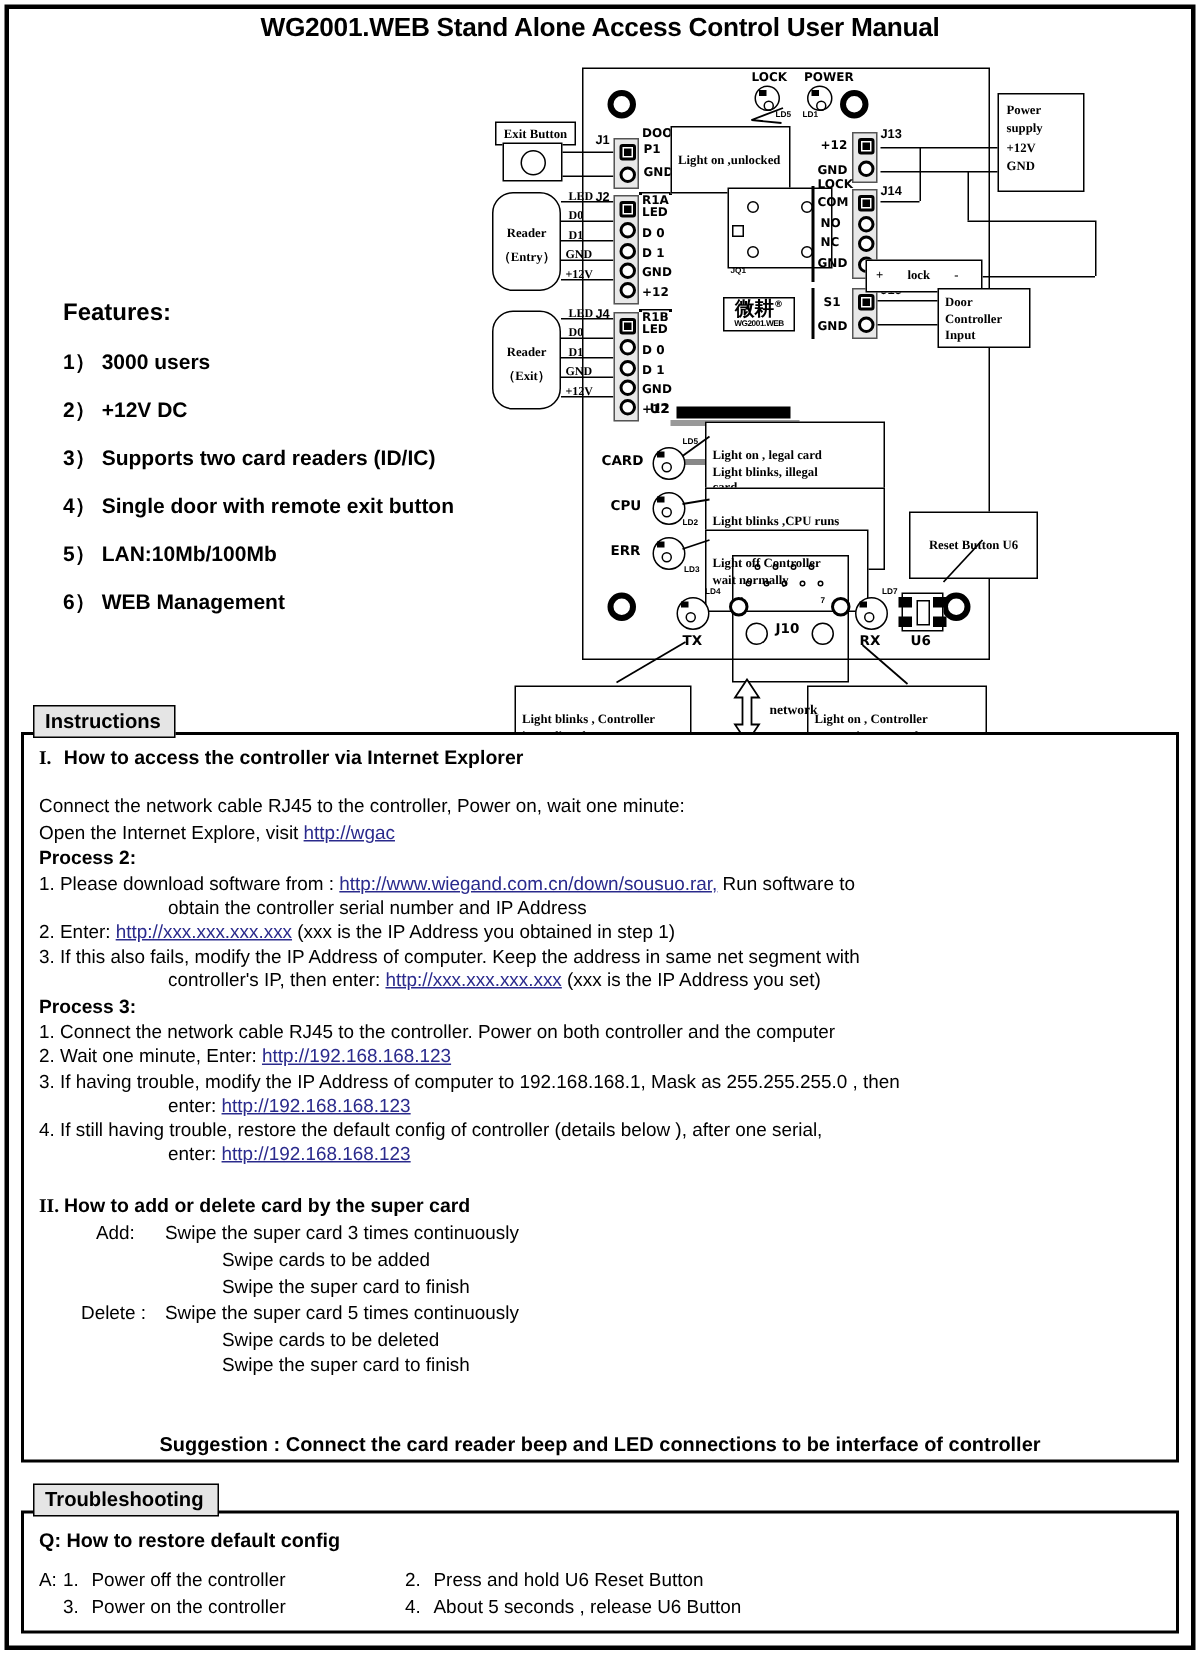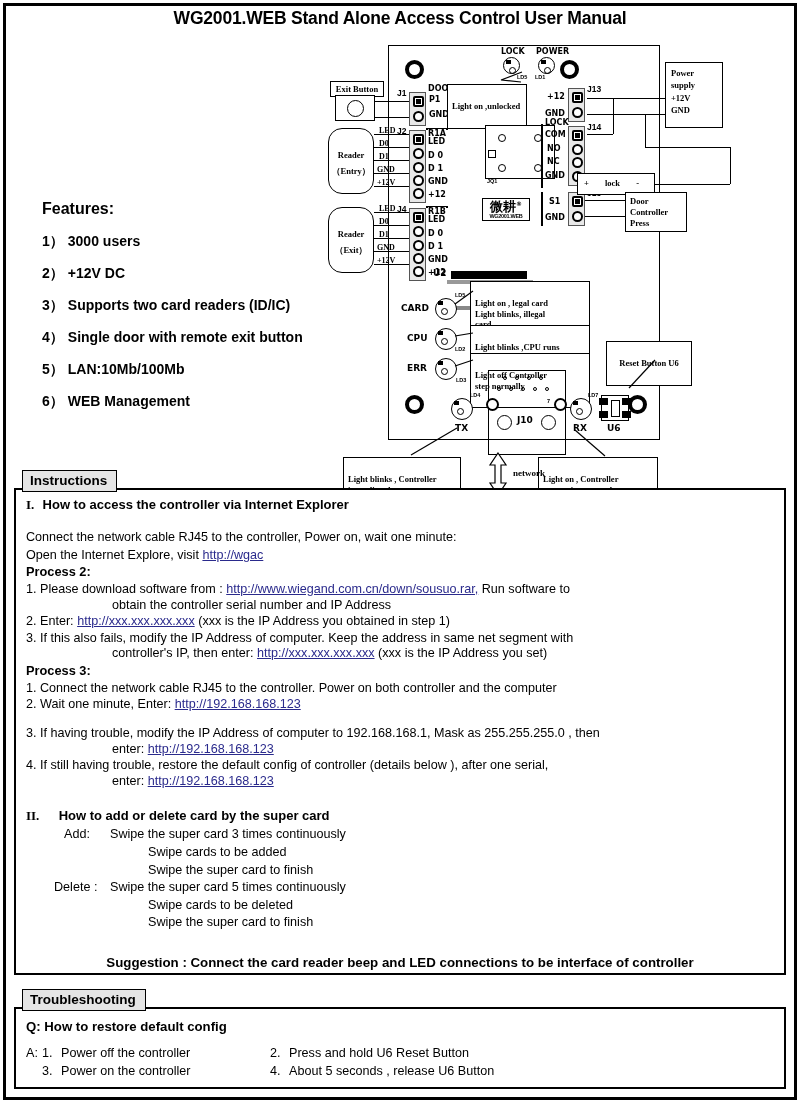--- a/index.html
+++ b/index.html
@@ -312,21 +312,21 @@
   <div class="extbox" style="left:252px; top:133px; width:78px; height:22px; padding-top:4px;">
     <span style="margin-left:3px;">+</span>
     <span style="margin-left:14px;">lock</span>
     <span style="margin-left:14px;">-</span>
   </div>
   <div class="wire h" style="left:262px; top:144px; width:0px;"></div>
 
   <div class="extbox" style="left:300px; top:152px; width:62px; height:40px; padding:3px 4px; line-height:1.28;">
     <span>Door</span><br>
     <span>Controller</span><br>
-    <span>Press</span>
+    <span>Input</span>
   </div>
   <div class="wire h" style="left:260px; top:160px; width:40px;"></div>
   <div class="wire h" style="left:260px; top:176px; width:40px;"></div>
 
   <div class="plabel" style="left:108px; top:228px; font-size:9px;">U2</div>
   <div class="u2chip" style="left:126px; top:231px; width:76px; height:8px;"></div>
   <div class="wire h" style="left:122px; top:240px; width:86px; height:4px; background:#999;"></div>
   <div class="wire h" style="left:120px; top:266px; width:92px; height:4px; background:#888;"></div>
 
   <div class="ledname" style="left:76px; top:263px;">CARD</div>
@@ -343,23 +343,23 @@
 
   <div class="callout" style="left:145px; top:241px; width:120px;">
     <span>Light on , legal card</span><br>
     <span>Light  blinks,  illegal</span><br>
     <span>card</span>
   </div>
   <div class="callout" style="left:145px; top:285px; width:120px;">
     <span>Light blinks ,CPU runs</span><br>
     <span>normally</span>
   </div>
-  <div class="callout" style="left:145px; top:313px; width:120px;">
+  <div class="callout" style="left:145px; top:313px; width:109px;">
     <span>Light  off  Controller</span><br>
-    <span>step normally</span>
+    <span>wait normally</span>
   </div>
   <svg style="position:absolute;left:126px;top:248px;width:24px;height:100px;">
     <line x1="22" y1="3" x2="4" y2="16" stroke="#000" stroke-width="1.2"></line>
     <line x1="22" y1="45" x2="4" y2="48" stroke="#000" stroke-width="1.2"></line>
     <line x1="22" y1="72" x2="4" y2="78" stroke="#000" stroke-width="1.2"></line>
   </svg>
 
   <div class="callout" style="left:281px; top:301px; width:86px; text-align:center;">Reset Button U6</div>
   <svg style="position:absolute;left:300px;top:318px;width:36px;height:36px;">
     <line x1="30" y1="2" x2="4" y2="30" stroke="#000" stroke-width="1.2"></line>
@@ -459,38 +459,38 @@
 
   <div class="row proc-head" style="margin-top:5px;">Process 3:</div>
   <div class="row indent3" style="margin-top:4px;">
     <span>1.</span>
     <span>Connect the network cable RJ45 to the controller.  Power on both  controller and the computer</span>
   </div>
   <div class="row indent3" style="margin-top:4px;">
     <span>2.</span>
     <span>Wait one minute, Enter: </span><span class="lnk">http://192.168.168.123</span>
   </div>
-  <div class="row indent3" style="margin-top:16px;">
+  <div class="row indent3" style="margin-top:4px;">
     <span>3.</span>
     <span>If having trouble, modify the IP Address of computer to 192.168.168.1, Mask as 255.255.255.0 , then</span>
   </div>
   <div class="row" style="padding-left:86px; margin-top:3px;">
     <span>enter: </span><span class="lnk">http://192.168.168.123</span>
   </div>
   <div class="row indent3" style="margin-top:4px;">
     <span>4.</span>
     <span>If still having trouble, restore the default config of controller (details below ),  after one serial,</span>
   </div>
   <div class="row" style="padding-left:86px; margin-top:3px;">
     <span>enter: </span><span class="lnk">http://192.168.168.123</span>
   </div>
 
   <div class="row h-roman" style="margin-top:22px;">
     <span class="rn">II.</span>
-    <span class="tx" style="margin-left:16px;">How to add or delete card by the super card</span>
+    <span class="tx" style="margin-left:0;">How to add or delete card by the super card</span>
   </div>
 
   <div class="row" style="margin-top:6px;">
     <span style="display:inline-block;width:84px;padding-left:38px;">Add:</span><span>Swipe the super card 3 times continuously</span>
   </div>
   <div class="row" style="margin-top:5px; padding-left:122px;">Swipe cards to be added</div>
   <div class="row" style="margin-top:5px; padding-left:122px;">Swipe the super card to finish</div>
 
   <div class="row" style="margin-top:5px;">
     <span style="display:inline-block;width:84px;padding-left:28px;">Delete :</span><span>Swipe the super card 5 times continuously</span>

